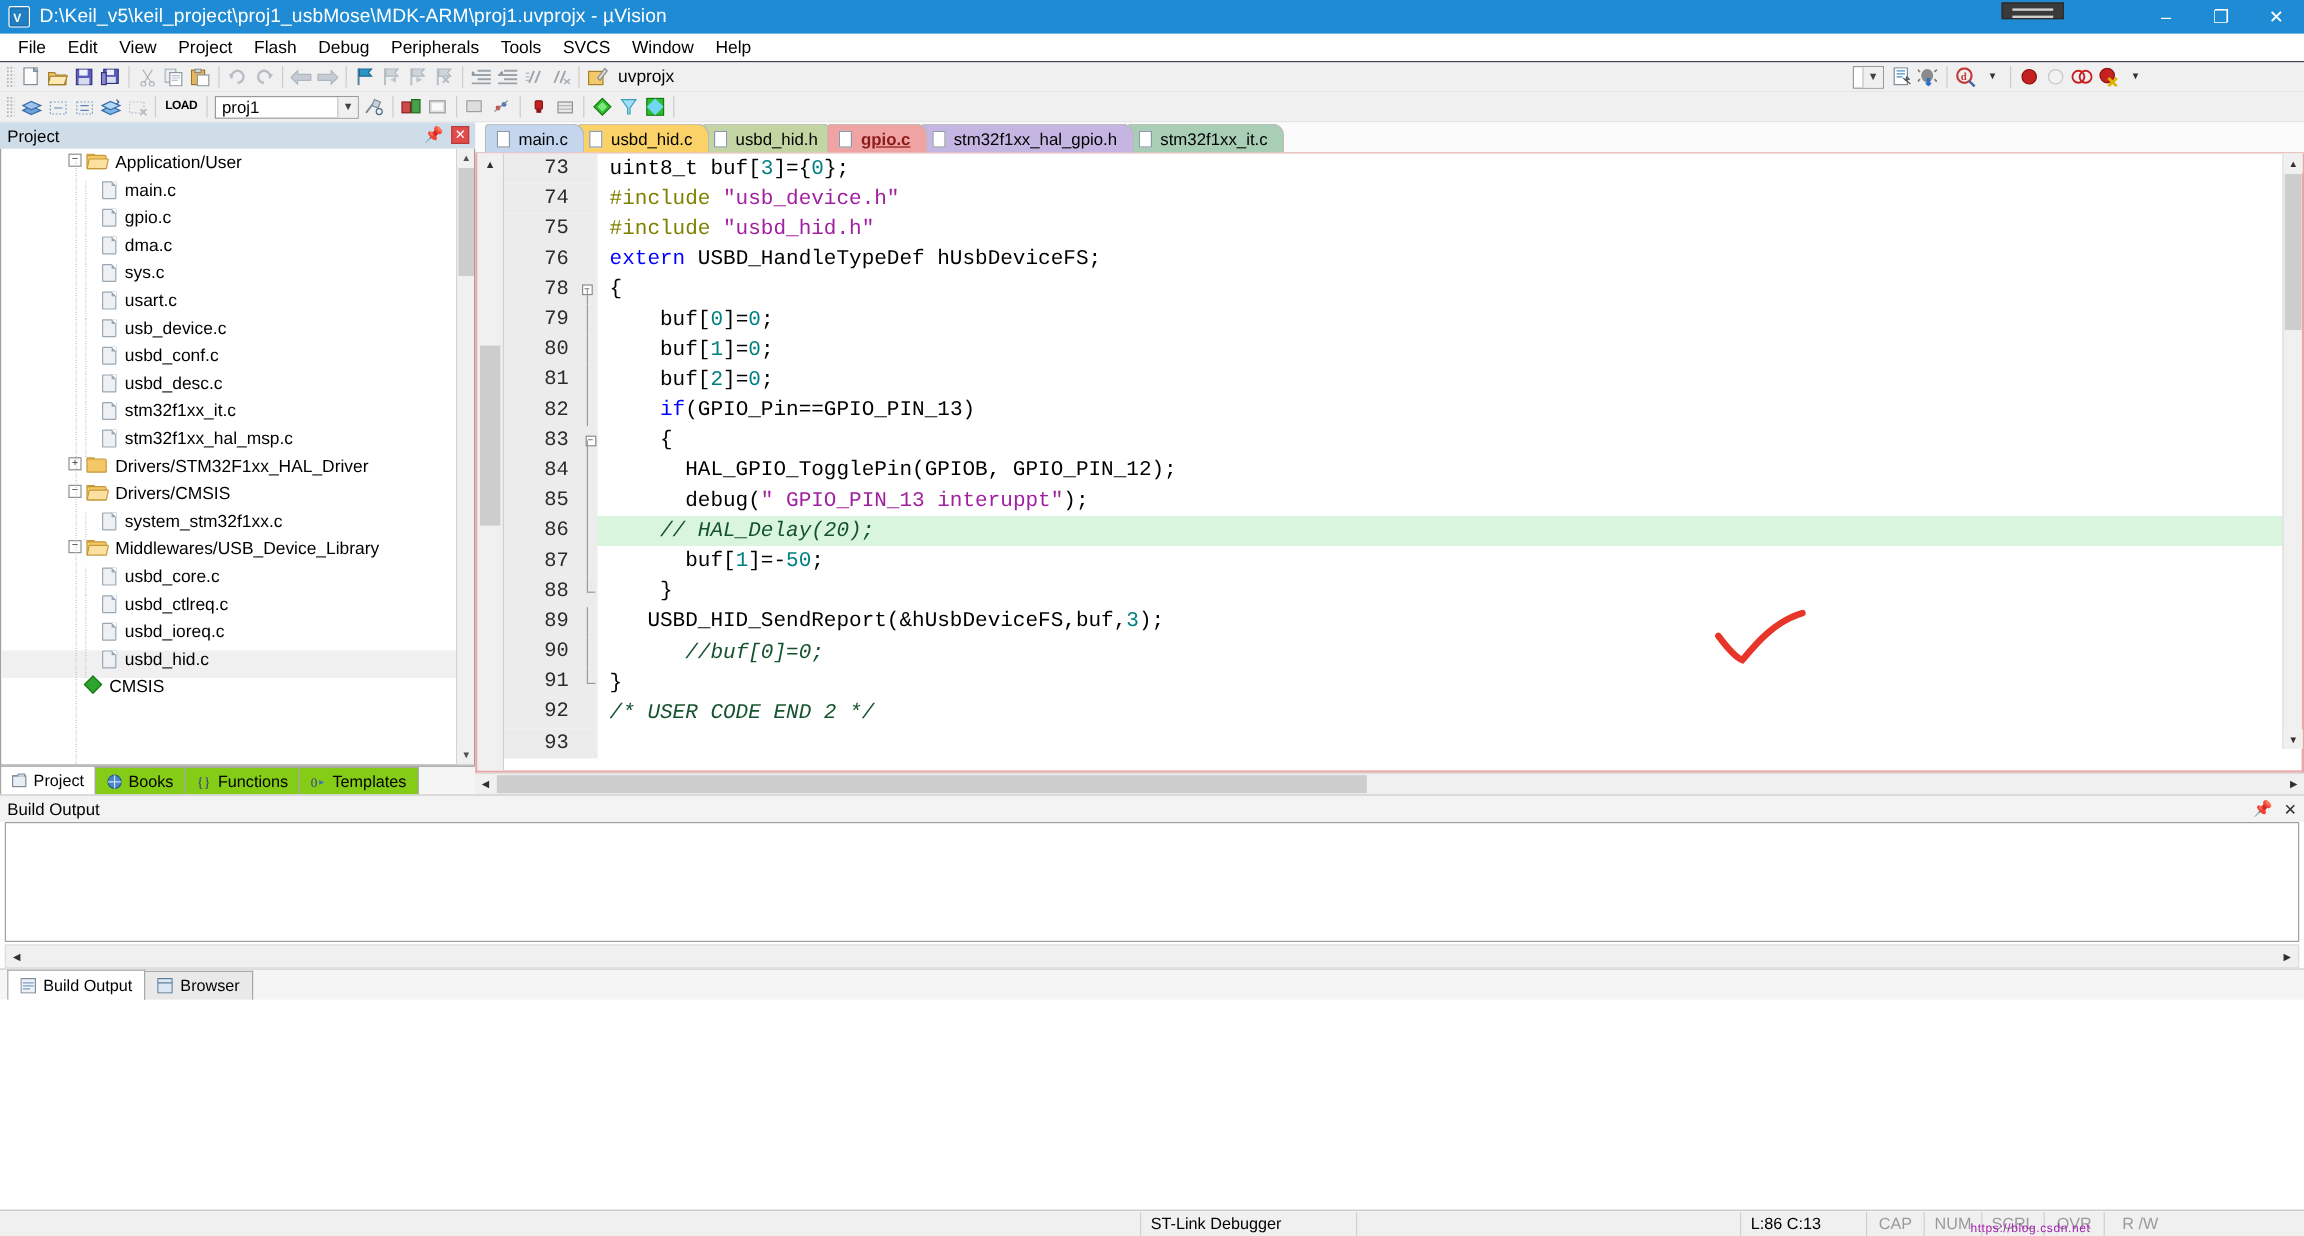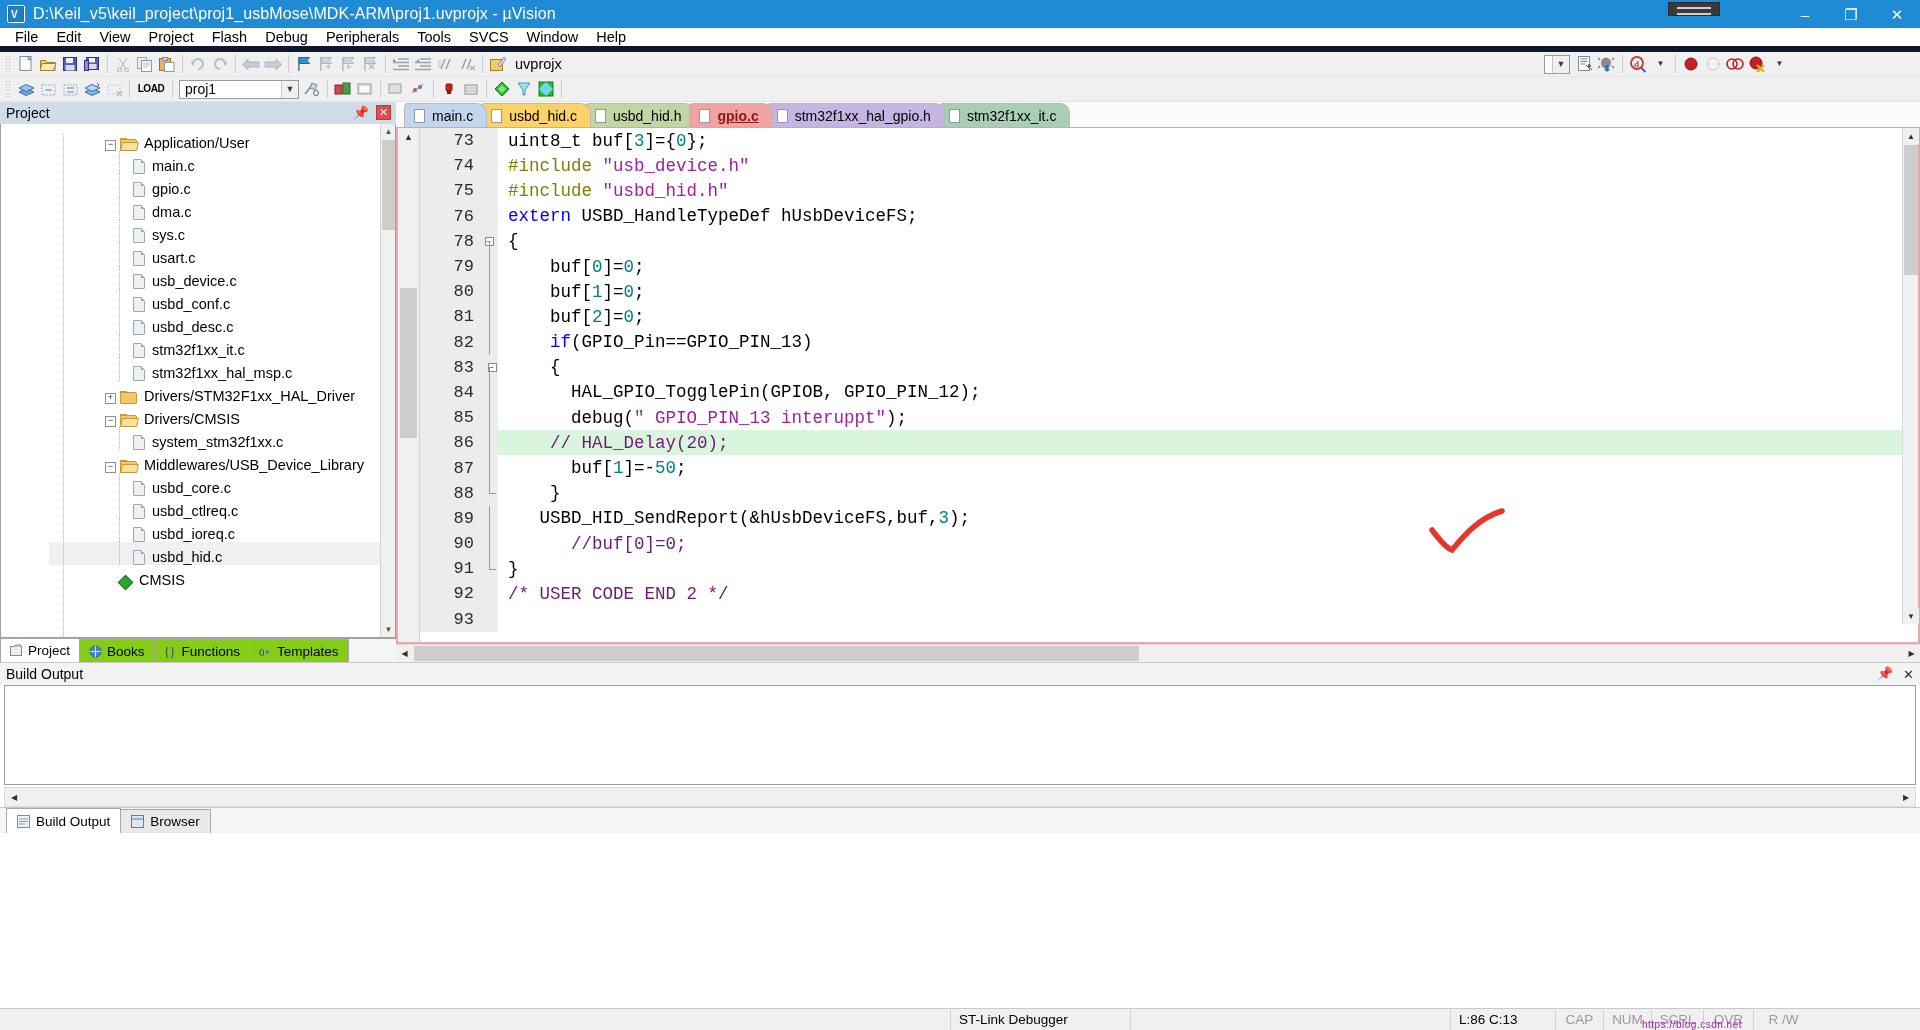--- a/index.html
+++ b/index.html
@@ -34,21 +34,21 @@
   }
   #titlebar .tb-buttons{ position:absolute; right:0; top:0; display:flex; height:28px; }
   #titlebar .tb-btn{
     width:46px;height:28px;display:flex;align-items:center;justify-content:center;
     color:#fff;font-size:15px;line-height:1;
   }
 
   
   #menubar{
     height:24px;background:#ffffff;display:flex;align-items:center;
-    padding-left:6px;border-bottom:6px solid #0f172a;
+    padding-left:6px;border-bottom:1px solid #0f172a;
   }
   #menubar .mi{
     padding:2px 9px; font-size:14.5px; color:#000; cursor:default;
   }
 
   
   .toolbar{
     height:25px;background:#f0f0f0;display:flex;align-items:center;
     border-bottom:1px solid #e3e3e3;padding-left:2px;
   }
@@ -87,22 +87,22 @@
     position:absolute;right:5px;top:3px;width:15px;height:15px;background:#e14b4b;
     color:#fff;font-size:11px;display:flex;align-items:center;justify-content:center;
     border:1px solid #b53b3b;
   }
   #tree{
     flex:1;border:1px solid #a0a0a0;border-top:none;margin:0;background:#fff;
     position:relative;overflow:hidden;
   }
   #treeinner{ position:absolute;left:0;right:15px;top:0;bottom:0;padding-top:4px; }
   .tnode{
-    height:23px;display:flex;align-items:flex-end;font-size:14.5px;color:#000;
-    white-space:nowrap;padding-right:4px;margin-left:48px;
+    height:23px;display:flex;align-items:flex-start;font-size:14.5px;color:#000;
+    white-space:nowrap;padding-right:4px;
   }
   .tnode.sel{ background:#f0f0f0; }
   .tnode .indent{ flex:none; }
   .exp{
     width:11px;height:11px;border:1px solid #909090;background:#fff;flex:none;
     display:flex;align-items:center;justify-content:center;font-size:9px;
     line-height:9px;color:#333;margin-right:4px;font-family:"Liberation Mono",monospace;
   }
   .folder{
     width:17px;height:13px;flex:none;margin-right:7px;position:relative;
@@ -208,21 +208,21 @@
   }
   .fold .vline{ position:absolute;left:9px;top:0;bottom:0;width:1px;background:#9a9a9a; }
   .fold .vhalf-top{ position:absolute;left:9px;top:0;height:50%;width:1px;background:#9a9a9a; }
   .fold .vhalf-bot{ position:absolute;left:9px;bottom:0;height:50%;width:1px;background:#9a9a9a; }
   .fold .hstub{ position:absolute;left:9px;top:50%;width:7px;height:1px;background:#9a9a9a; }
   .ctext{ padding-left:10px;color:#000; }
   .kw{ color:#0000ff; }
   .pre{ color:#808000; }
   .str{ color:#a020a0; }
   .num{ color:#008080; }
-  .cmt{ color:#701a75; }
+  .cmt{ color:#14532d;font-style:italic; }
 
   #editscrollv{
     position:absolute;right:0;top:0;bottom:18px;width:16px;background:#f0f0f0;
     border-left:1px solid #dcdcdc;
   }
   #editscrollv .sb-btn{
     position:absolute;left:0;width:16px;height:16px;display:flex;align-items:center;
     justify-content:center;font-size:8px;color:#303030;background:#f0f0f0;
   }
   #editscrollv .sb-thumb{ position:absolute;left:1px;top:17px;width:14px;height:130px;background:#cdcdcd; }

